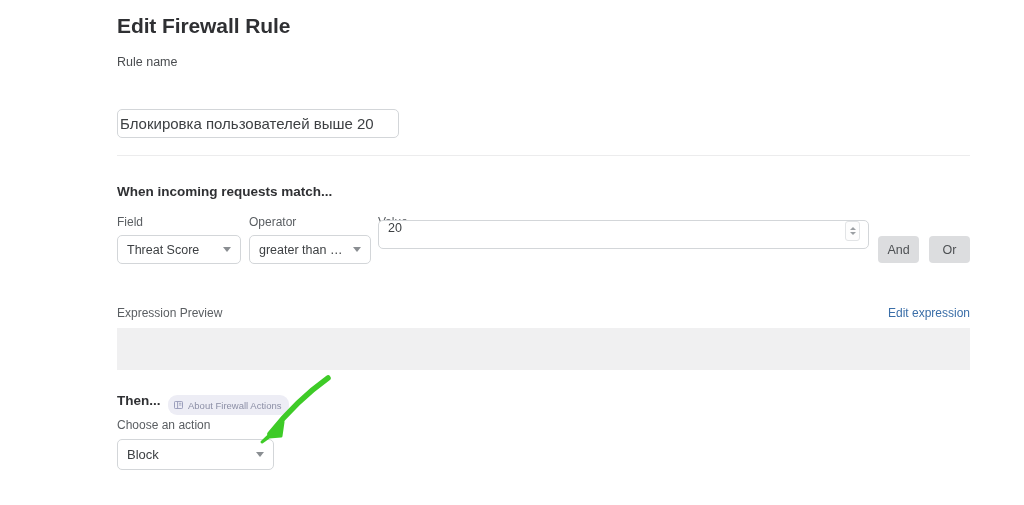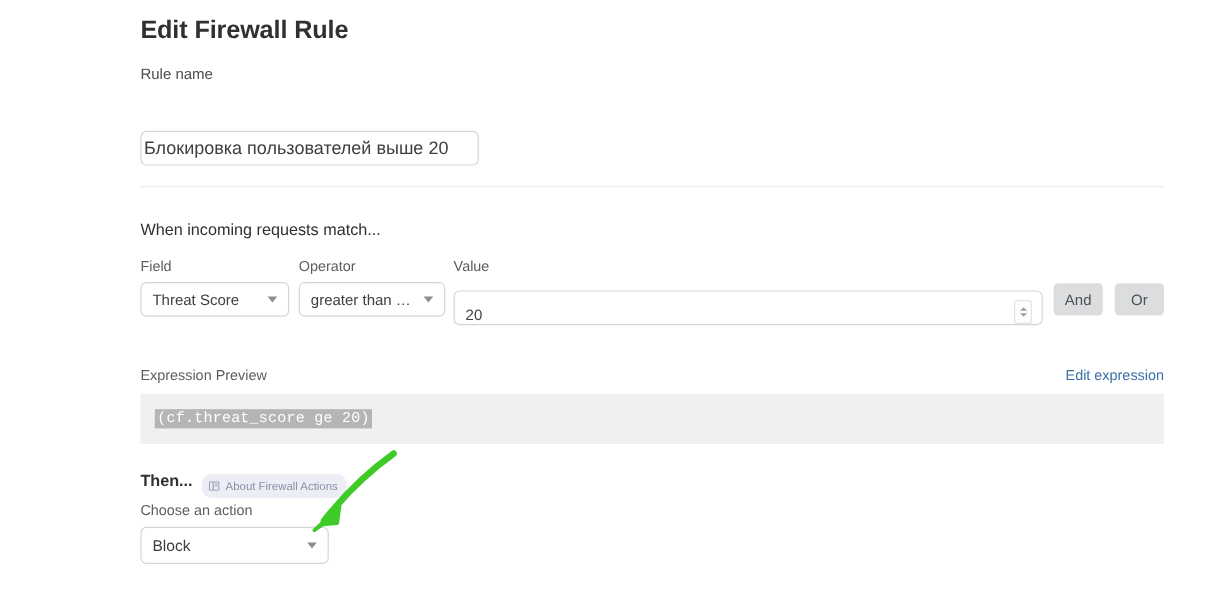--- a/index.html
+++ b/index.html
@@ -76,21 +76,21 @@
     height: 1px;
     background: #ececed;
   }
 
   
   .section-heading {
     position: absolute;
     left: 117px;
     top: 184px;
     font-size: 13.5px;
-    font-weight: normal;
+    font-weight: bold;
     color: #2f3033;
   }
 
   .col-label {
     position: absolute;
     font-size: 12px;
     color: #5a5e62;
     top: 215px;
   }
   .col-label.field { left: 117px; }
@@ -127,29 +127,29 @@
     border-top: 5px solid #8a8e92;
     margin-left: 6px;
   }
 
   .select-field { left: 117px; top: 235px; width: 124px; }
   .select-operator { left: 249px; top: 235px; width: 122px; }
 
   .value-input-wrap {
     position: absolute;
     left: 378px;
-    top: 242px;
+    top: 220px;
     width: 491px;
     height: 29px;
     box-sizing: border-box;
     border: 1px solid #d3d6d9;
     border-radius: 5px;
     background: #ffffff;
     display: flex;
-    align-items: flex-end;
+    align-items: flex-start;
   }
   .value-input {
     border: none;
     outline: none;
     background: transparent;
     font-family: "Liberation Sans", sans-serif;
     font-size: 12.5px;
     color: #3d4043;
     padding: 0 9px;
     flex: 1 1 auto;
@@ -336,21 +336,20 @@
       <span class="sp-down"></span>
     </span>
   </div>
 
   <button class="pill-btn btn-and">And</button>
   <button class="pill-btn btn-or">Or</button>
 
   <div class="expr-label">Expression Preview</div>
   <a class="expr-link">Edit expression</a>
   <div class="expr-panel"></div>
-  <div class="expr-code">(cf.threat_score ge 20)</div>
 
   <div class="then-heading">Then...</div>
 
   <div class="about-badge">
     <svg class="book-icon" viewBox="0 0 10 9">
       <rect x="0.5" y="0.5" width="9" height="8" rx="1" fill="none" stroke="#9195b4" stroke-width="1"></rect>
       <line x1="4" y1="0.8" x2="4" y2="8.2" stroke="#9195b4" stroke-width="1"></line>
       <line x1="5.6" y1="2.6" x2="8.2" y2="2.6" stroke="#9195b4" stroke-width="0.9"></line>
       <line x1="5.6" y1="4.5" x2="8.2" y2="4.5" stroke="#9195b4" stroke-width="0.9"></line>
     </svg>

